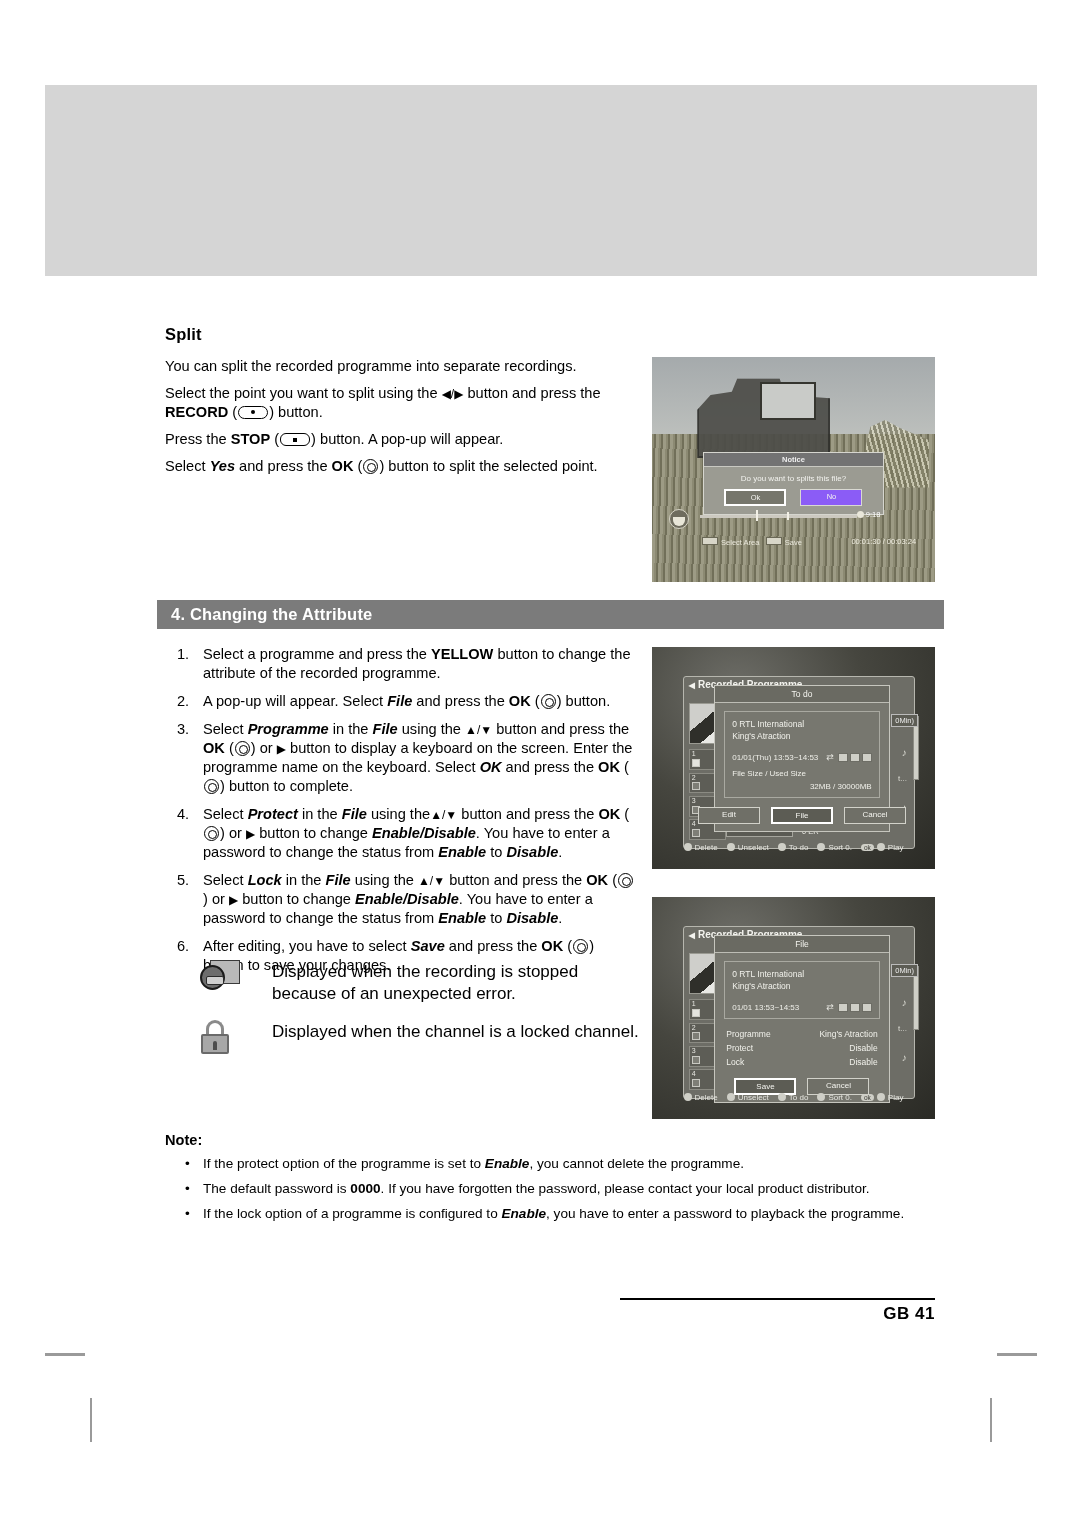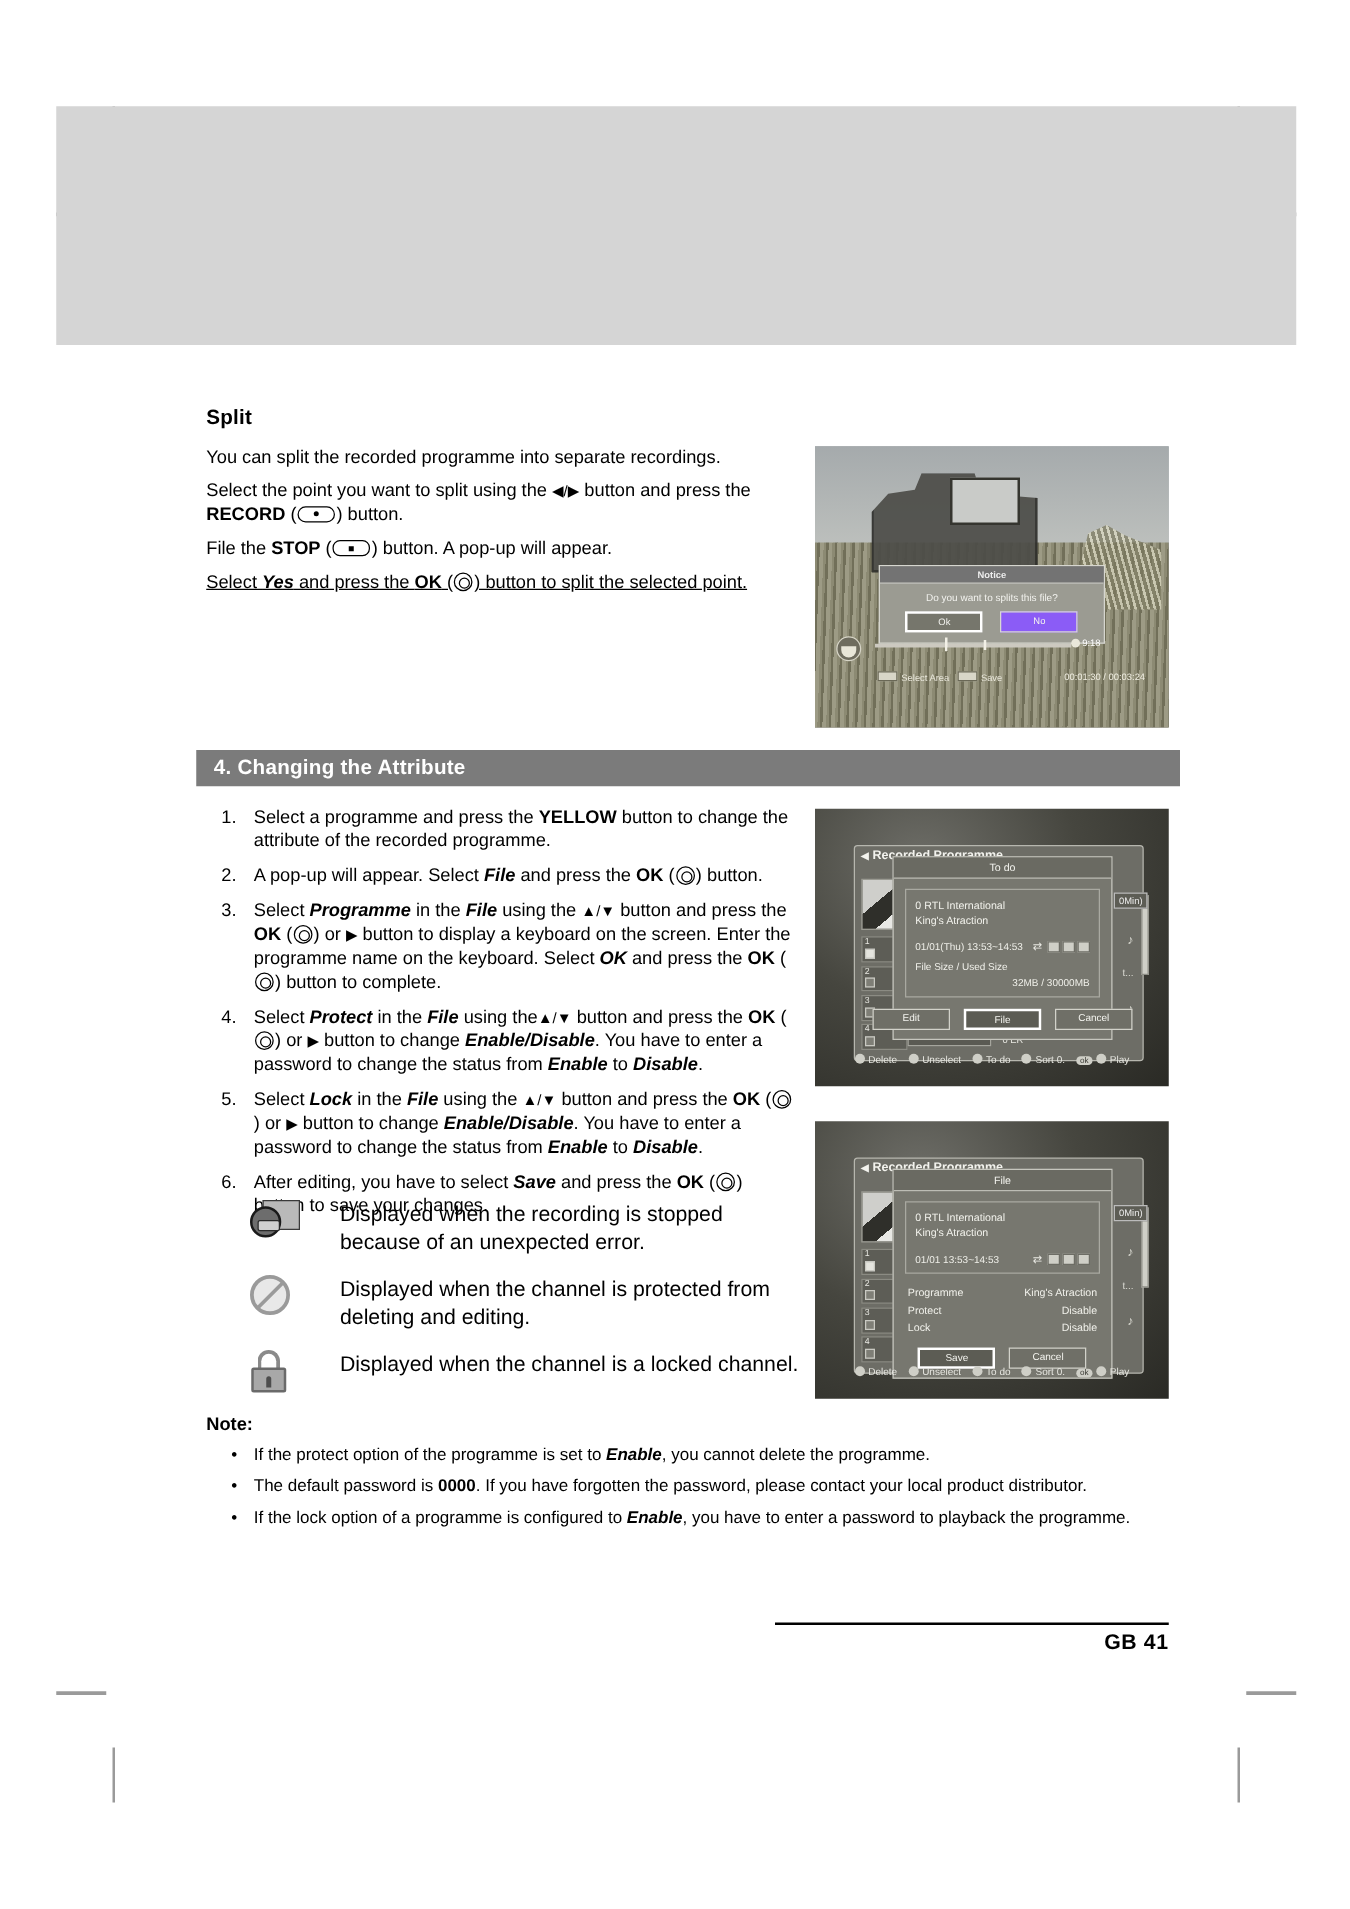--- a/index.html
+++ b/index.html
@@ -294,24 +294,24 @@
 
 <p class="body" style="top:357px;">
   <span>You can split the recorded programme into separate recordings.</span>
 </p>
 
 <p class="body" style="top:384px;">
   <span>Select the point you want to split using the </span><span class="arr">◀/▶</span><span> button and press the </span><b>RECORD</b> (<span class="k-record"></span><span>) button.</span>
 </p>
 
 <p class="body" style="top:430px;">
-  <span>File the </span><b>STOP</b> (<span class="k-stop"></span><span>) button. A pop-up will appear.</span>
+  <span>Press the </span><b>STOP</b> (<span class="k-stop"></span><span>) button. A pop-up will appear.</span>
 </p>
 
-<p class="body" style="top:457px;text-decoration:underline;">
+<p class="body" style="top:457px;">
   <span>Select </span><b><i>Yes</i></b><span> and press the </span><b>OK</b> (<span class="k-ok"></span><span>) button to split the selected point.</span>
 </p>
 
 <div id="section-bar">
   <span class="title">4. Changing the Attribute</span>
 </div>
 
 <div id="steps">
     <div class="step">
       <span class="num">1.</span>
@@ -341,26 +341,20 @@
 
 <div id="legend">
   <div class="legend-row">
     <span class="ic">
       <span class="icon-error">
           <span class="sq"></span>
           <span class="ci"></span>
         </span>
     </span>
     <span class="desc">Displayed when the recording is stopped because of an unexpected error.</span>
-  </div>
-  <div class="legend-row">
-    <span class="ic">
-      <span class="icon-prohibit"></span>
-    </span>
-    <span class="desc">Displayed when the channel is protected from deleting and editing.</span>
   </div>
   <div class="legend-row">
     <span class="ic">
       <span class="icon-lock">
           <span class="shk"></span>
           <span class="body"></span>
         </span>
     </span>
     <span class="desc">Displayed when the channel is a locked channel.</span>
   </div>

